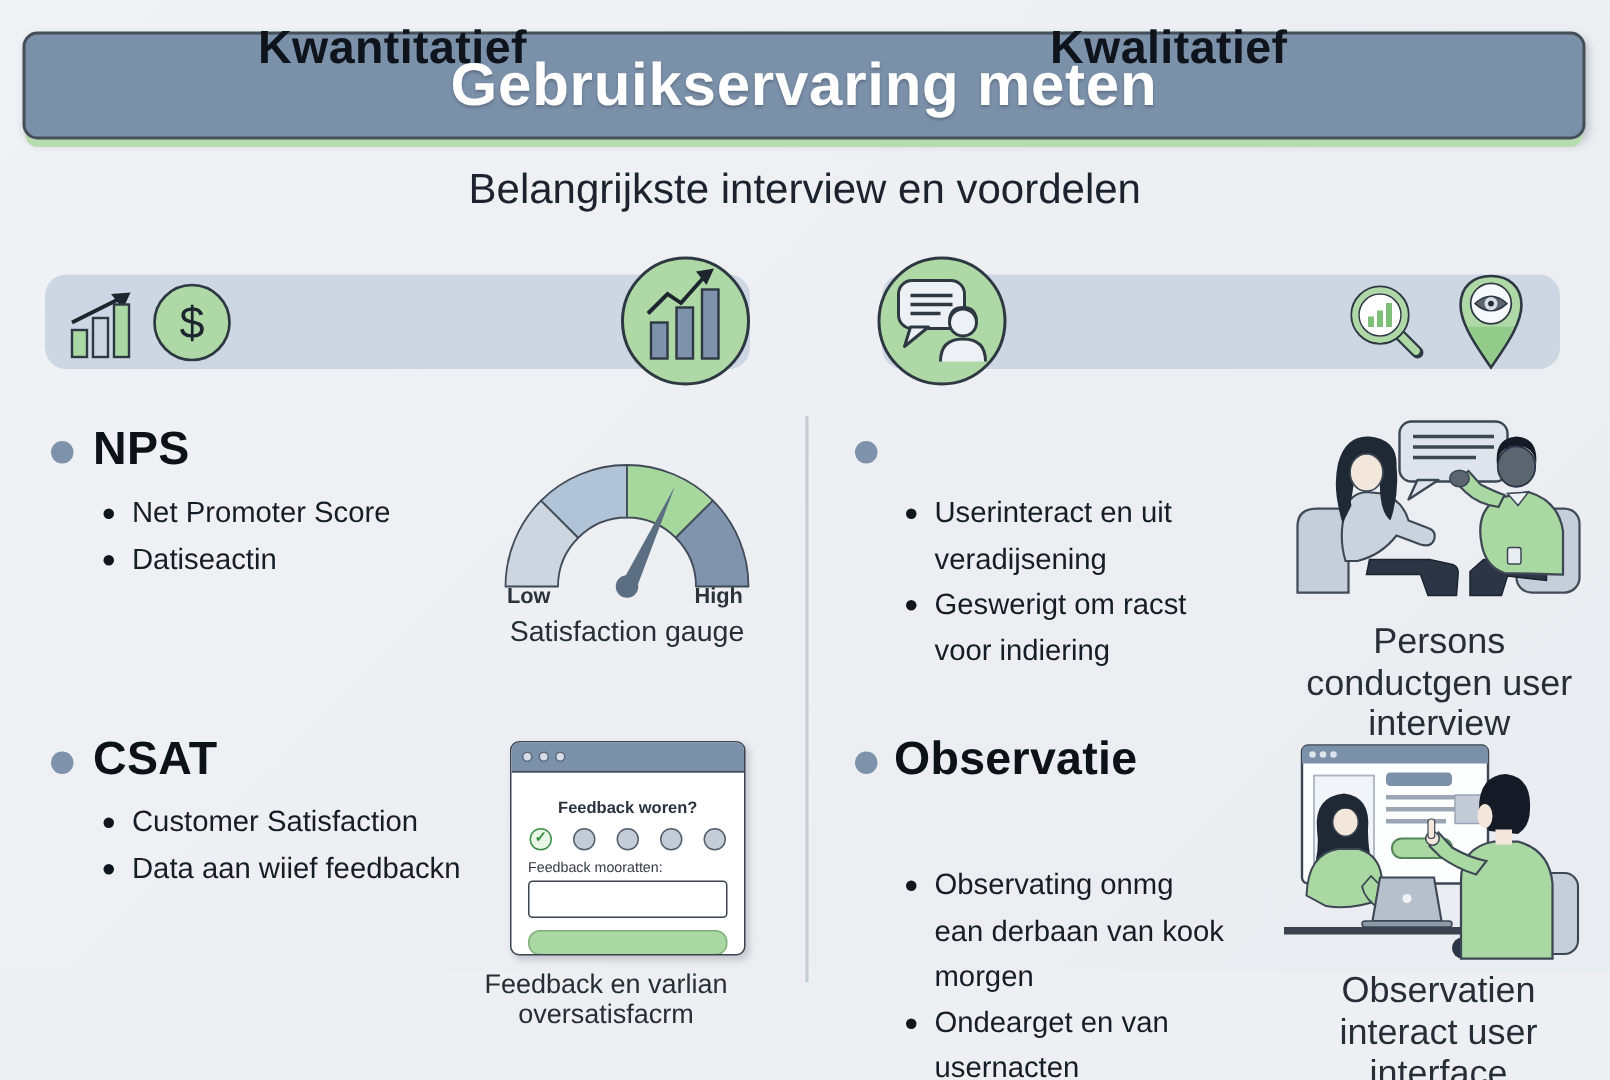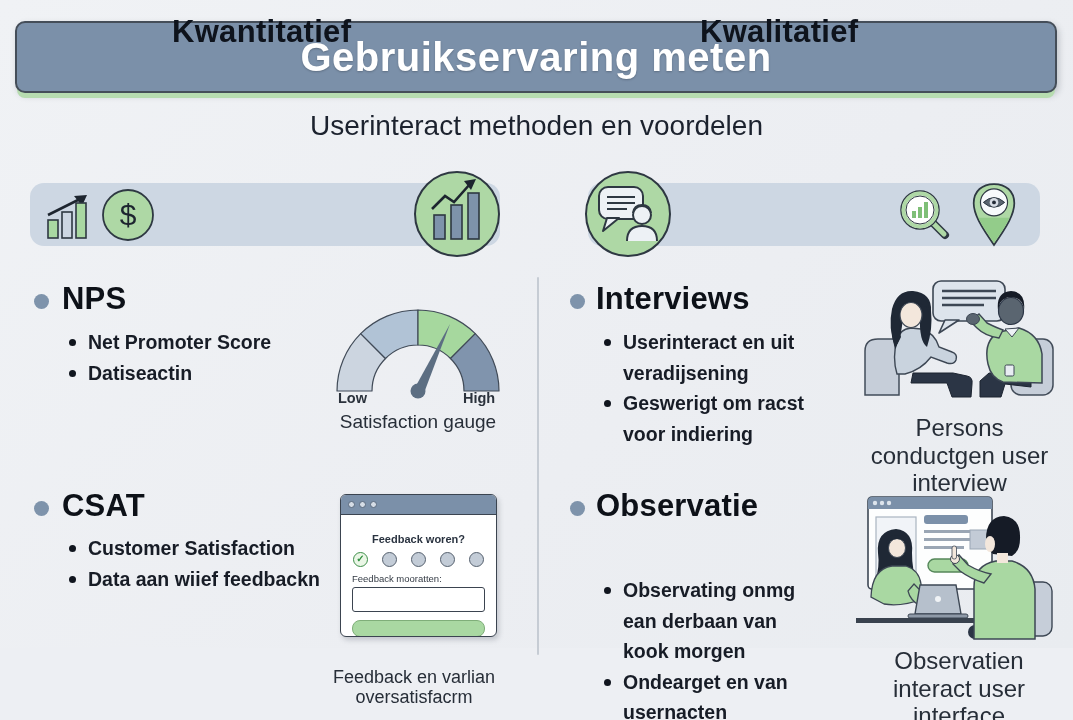--- a/index.html
+++ b/index.html
@@ -23,21 +23,21 @@
   .colbar-right { left:588px; width:452px; }
   .colbar-label { position:absolute; top:0; height:63px; display:flex; align-items:center;
     font-size:31px; font-weight:800; color:#0e131c; letter-spacing:.3px; }
   .icon-abs { position:absolute; }
 
   
   .sec-dot { position:absolute; width:15px; height:15px; border-radius:50%; background:#7e93ab; }
   .sec-head { position:absolute; font-size:31px; font-weight:800; color:#0d1118; letter-spacing:.2px; }
   ul.bullets { position:absolute; list-style:none; }
   ul.bullets li { position:relative; padding-left:22px; font-size:19.5px; line-height:30.5px;
-    font-weight:700; color:#171c26; }
+    font-weight:400; color:#171c26; }
   ul.bullets li::before { content:""; position:absolute; left:3px; top:12px; width:7px; height:7px;
     border-radius:50%; background:#10151e; }
 
   
   .divider { position:absolute; left:537px; top:277px; width:2px; height:378px; background:#c6ccd4; border-radius:1px; }
 
   
   .gauge-label { position:absolute; font-size:14.5px; font-weight:600; color:#2b323c; }
   .caption { position:absolute; text-align:center; font-size:19px; font-weight:500; color:#272e38; line-height:1.1; }
   .caption.small { font-size:24px; line-height:1.15; }
@@ -60,21 +60,21 @@
   .form-btn { height:17px; margin-top:8px; background:#a9d8a2; border:1.2px solid #7fae79; border-radius:8px; }
 </style>
 </head>
 <body>
 
 <div class="page">
 
   <div class="banner">
     <h1>Gebruikservaring meten</h1>
   </div>
-  <div class="subtitle">Userinteract methoden en voordelen</div>
+  <div class="subtitle">Belangrijkste interview en voordelen</div>
 
   <div class="colbar colbar-left"></div>
   <svg class="icon-abs" style="left:40px; top:188px;" width="58" height="54" viewBox="0 0 58 54">
     <path d="M8,27 L42,10" stroke="#1d252f" stroke-width="2.6" fill="none"></path>
     <polygon points="47,7 34,8 42,18" fill="#1d252f"></polygon>
     <rect x="8" y="32" width="10" height="18" fill="#a9d8a2" stroke="#2e3842" stroke-width="1.6"></rect>
     <rect x="22" y="24" width="10" height="26" fill="#ccd6e2" stroke="#2e3842" stroke-width="1.6"></rect>
     <rect x="36" y="15" width="10" height="35" fill="#a9d8a2" stroke="#2e3842" stroke-width="1.6"></rect>
   </svg>
   <svg class="icon-abs" style="left:100px; top:187px;" width="56" height="56" viewBox="0 0 56 56">
@@ -162,24 +162,23 @@
         <span class="rating"></span>
         <span class="rating"></span>
         <span class="rating"></span>
         <span class="rating"></span>
       </div>
       <div class="form-label">Feedback mooratten:</div>
       <div class="form-input"></div>
       <div class="form-btn"></div>
     </div>
   </div>
-  <div class="caption" style="left:314px; top:647px; width:200px; font-size:18px;margin-top:21px;">Feedback en varlian oversatisfacrm</div>
+  <div class="caption" style="left:304px; top:647px; width:200px; font-size:18px;">Feedback en varlian oversatisfacrm</div>
 
   <div class="sec-dot" style="left:570px; top:294px;"></div>
-  <div class="sec-head" style="left:596px; top:281px;">Interviews</div>
   <ul class="bullets" style="left:601px; top:327px; width:212px;">
     <li>Userinteract en uit veradijsening</li>
     <li>Geswerigt om racst voor indiering</li>
   </ul>
 
   <svg class="icon-abs" style="left:853px; top:277px;" width="212" height="132" viewBox="0 0 212 132">
 
     <path d="M12,118 L12,74 Q12,62 25,62 L46,62 L46,118 Z" fill="#c6ced9" stroke="#424c59" stroke-width="1.5"></path>
     <rect x="158" y="62" width="42" height="56" rx="10" fill="#c6ced9" stroke="#424c59" stroke-width="1.5"></rect>
 

